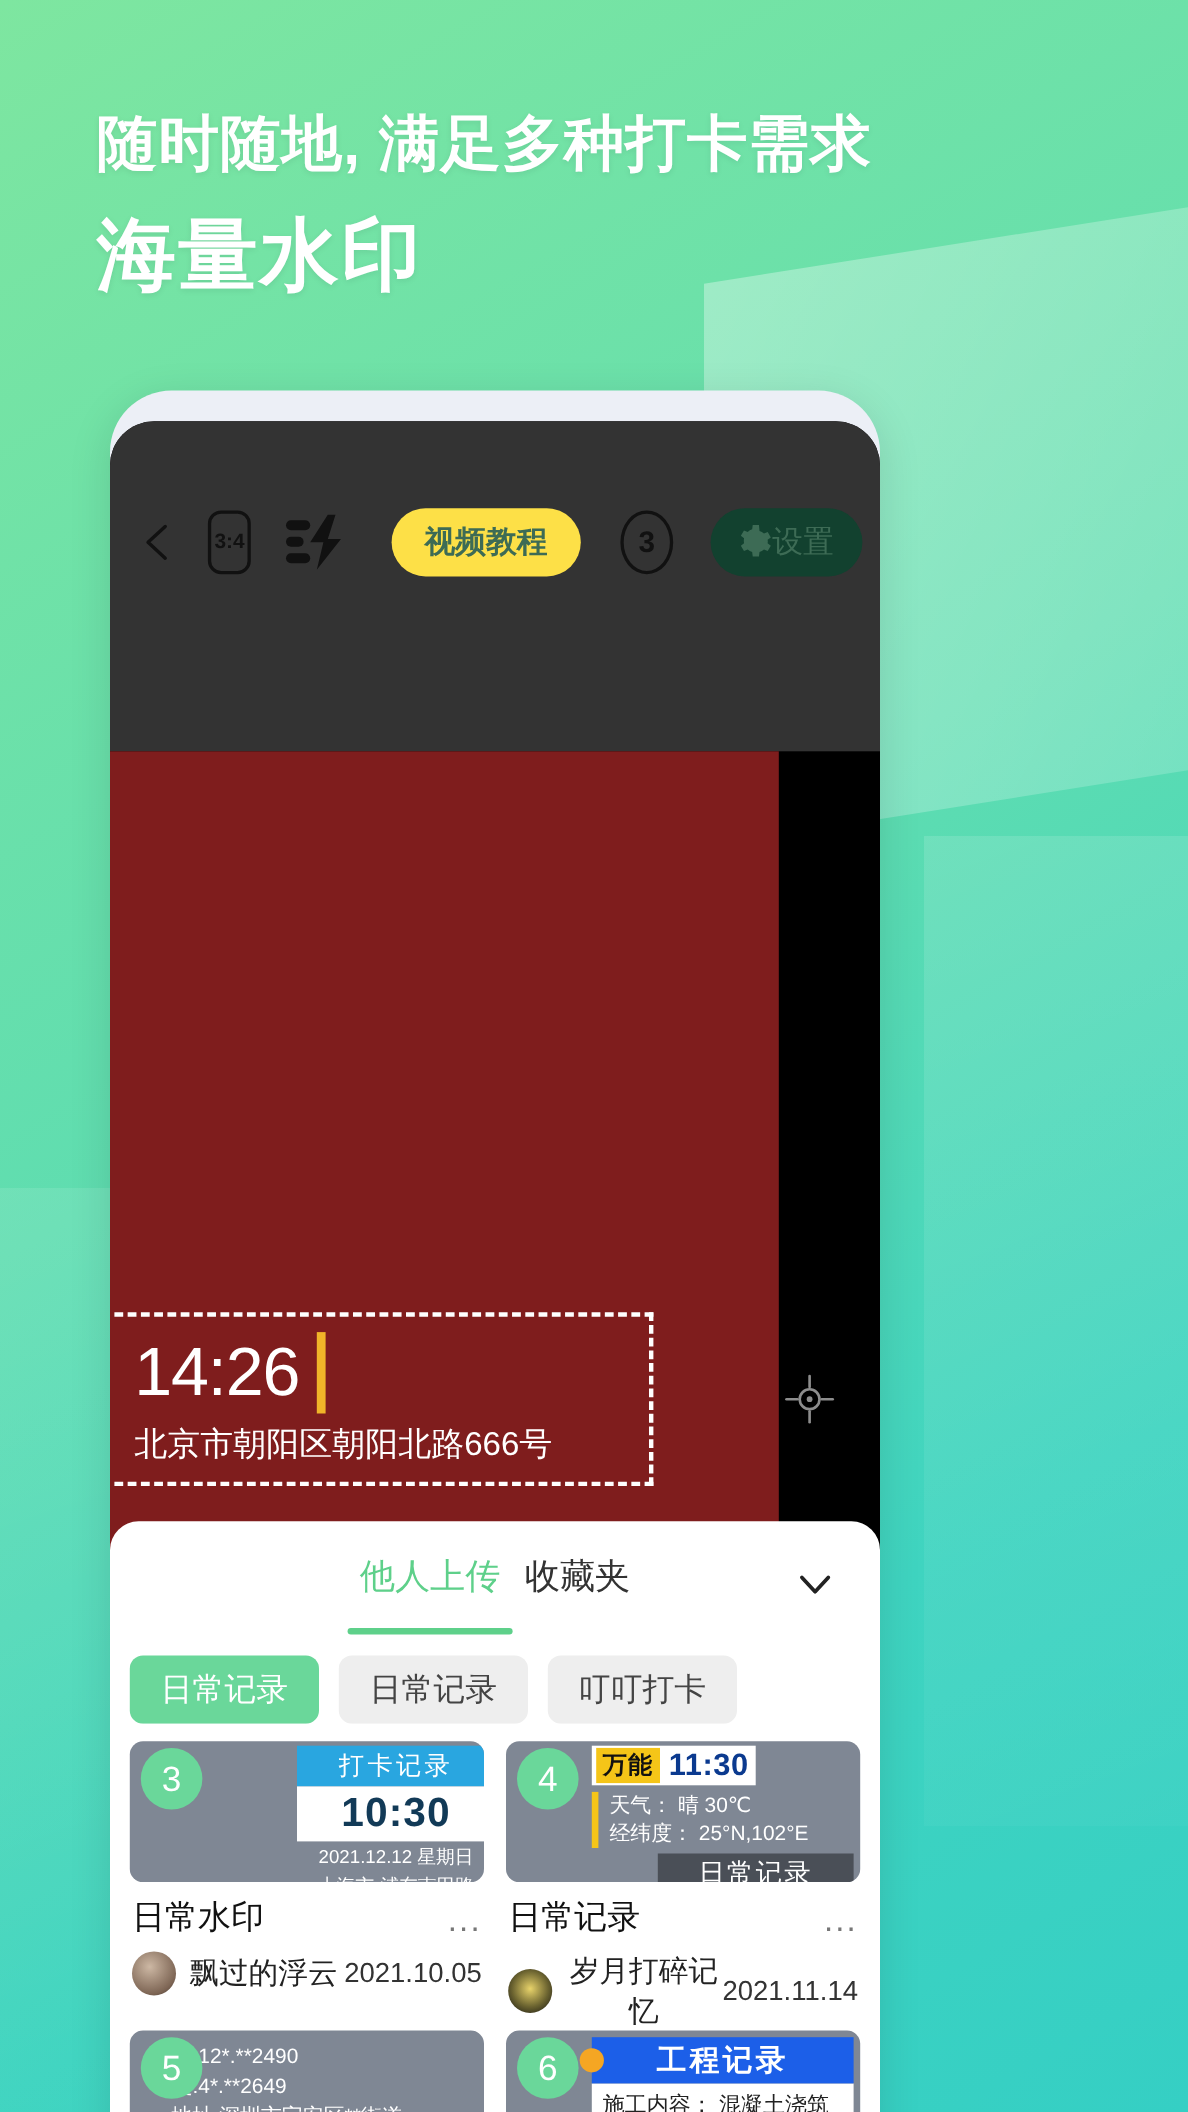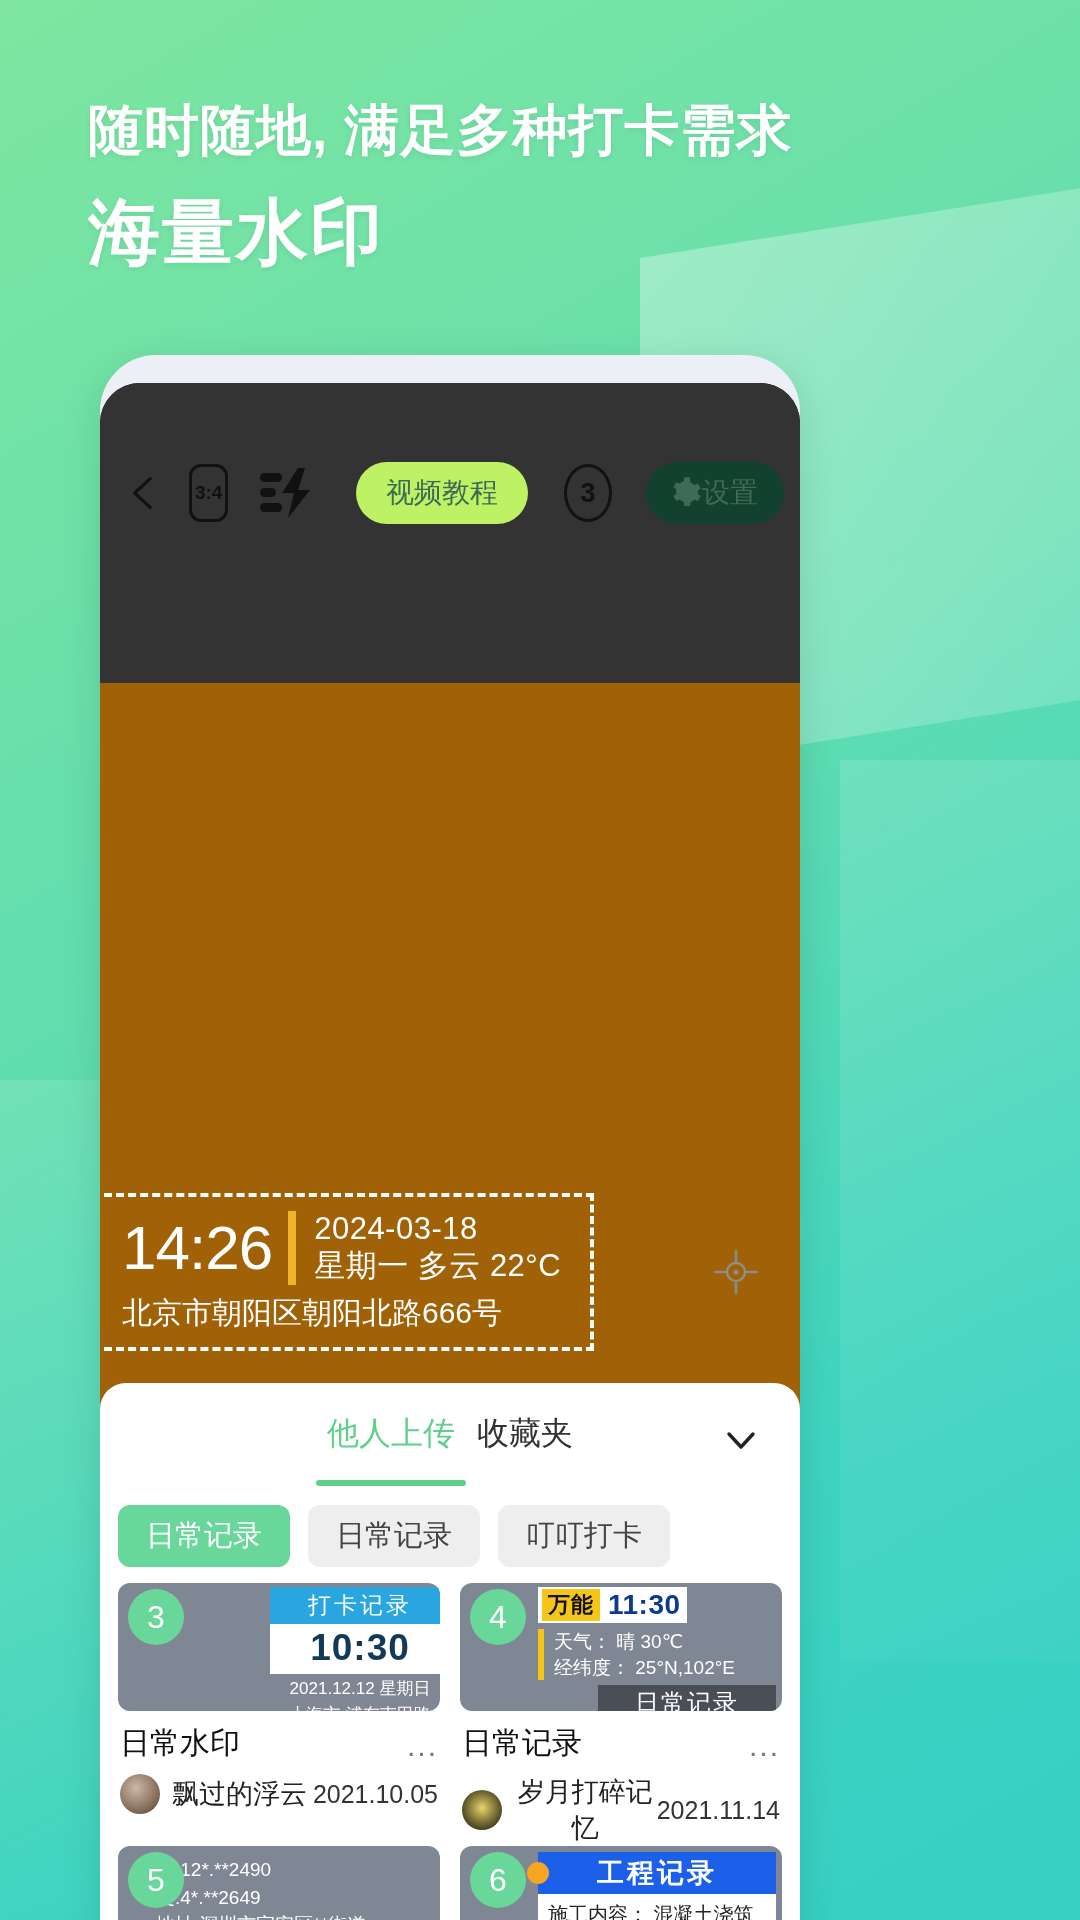--- a/index.html
+++ b/index.html
@@ -104,24 +104,24 @@
     border: 3.5px solid #111;
     border-radius: 12px;
     font-size: 19px; font-weight: 700; color: #111;
     margin-left: 20px;
   }
   .tb-flash { width: 78px; height: 60px; margin-left: 30px; }
   .tb-flash svg { width: 64px; height: 52px; }
   .tb-video {
     margin-left: 34px;
     height: 62px; padding: 0 30px;
-    background: #bef264;
+    background: #fde047;
     border-radius: 34px;
     color: #3d6b55;
-    font-size: 28px; font-weight: 400;
+    font-size: 28px; font-weight: 700;
     display: flex; align-items: center; justify-content: flex-start;
     white-space: nowrap;
   }
   .tb-count {
     margin-left: 36px;
     width: 58px; height: 58px;
     border: 3.5px solid #111;
     border-radius: 50%;
     color: #111; font-size: 27px; font-weight: 600;
   }
@@ -134,22 +134,22 @@
     font-size: 28px; font-weight: 500;
     display: flex; align-items: center; 
     white-space: nowrap;
   }
   .tb-settings svg { width: 34px; height: 34px; flex: 0 0 auto; }
 
   
   .viewfinder {
     position: absolute;
     left: 0; top: 300px;
-    width: 700px; height: 740px;
-    background: #a16207;
+    width: 608px; height: 740px;
+    background: #7f1d1d;
   }
   .focus-ret {
     position: absolute;
     left: 612px; top: 565px;
     width: 48px; height: 48px;
   }
   .focus-ret svg { width: 48px; height: 48px; }
 
   
   .wm-overlay {
@@ -405,24 +405,20 @@
           <line x1="24" y1="35" x2="24" y2="45" stroke="#8d8d8d" stroke-width="2.4" stroke-linecap="round"></line>
           <line x1="3" y1="24" x2="13" y2="24" stroke="#8d8d8d" stroke-width="2.4" stroke-linecap="round"></line>
           <line x1="35" y1="24" x2="45" y2="24" stroke="#8d8d8d" stroke-width="2.4" stroke-linecap="round"></line>
         </svg>
       </div>
 
       <div class="wm-overlay">
         <div class="wm-row1">
           <div class="wm-time">14:26</div>
           <div class="wm-sep"></div>
-          <div class="wm-meta">
-            <div class="wm-date">2024-03-18</div>
-            <div class="wm-week">星期一 多云 22°C</div>
-          </div>
         </div>
         <div class="wm-addr">北京市朝阳区朝阳北路666号</div>
       </div>
 
     </div>
 
     <div class="sheet">
 
       <div class="sheet-tabs">
         <div class="tab active">他人上传</div>

